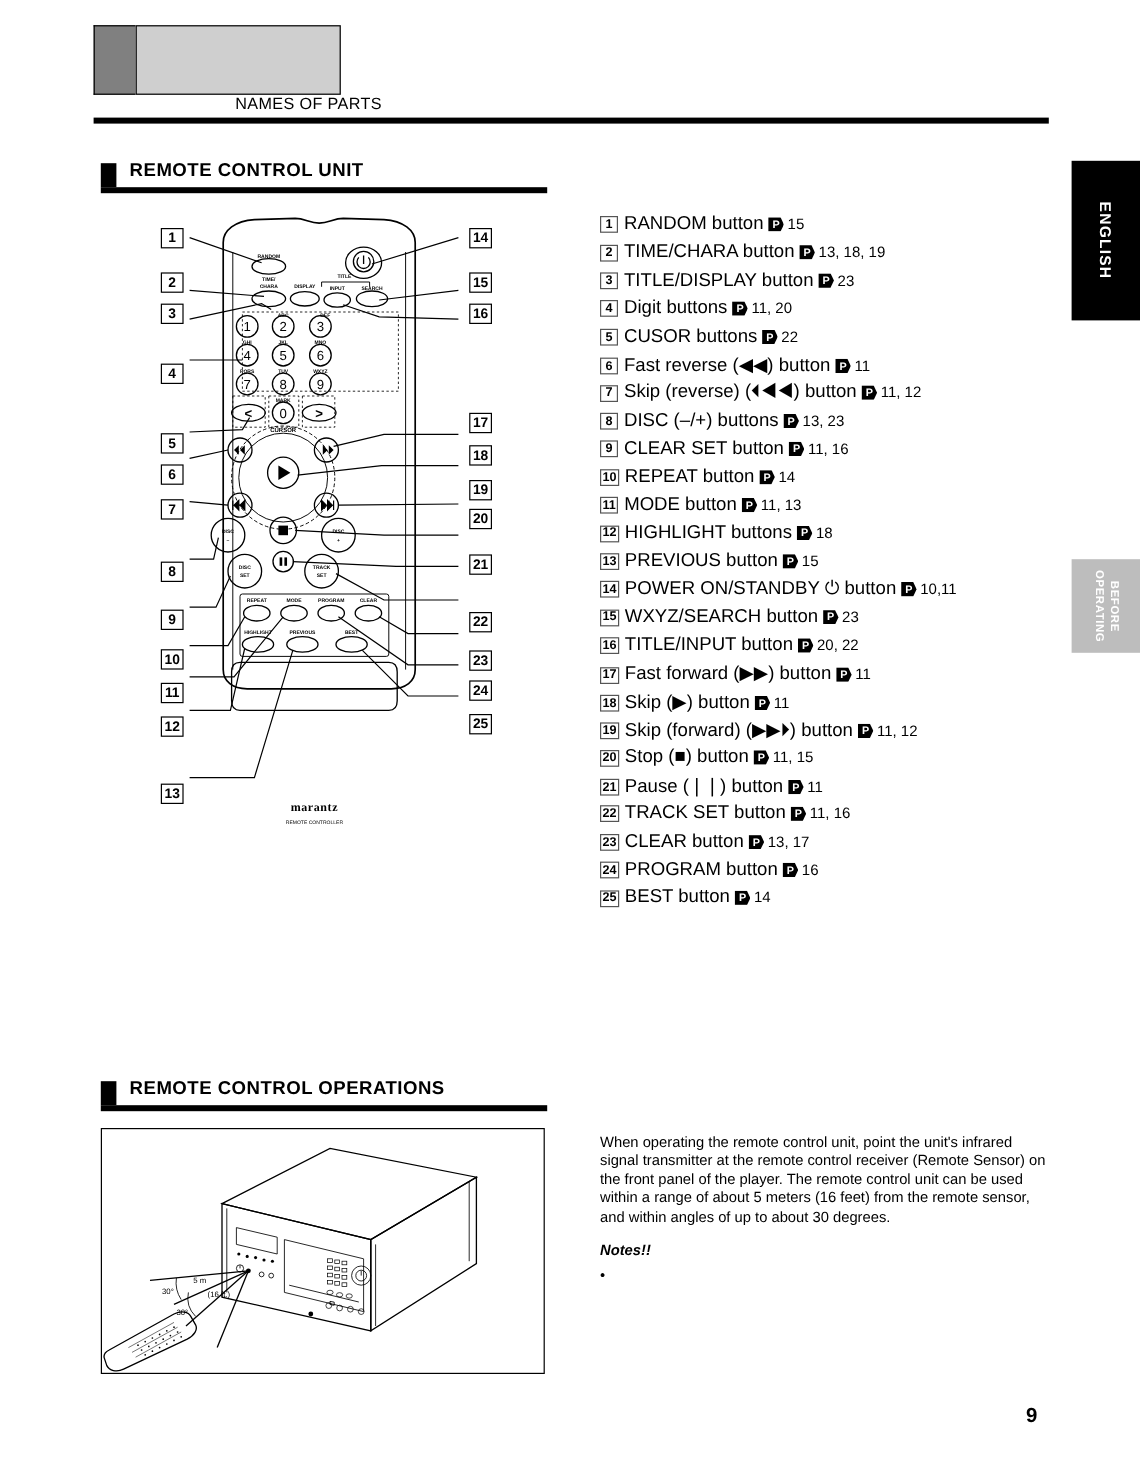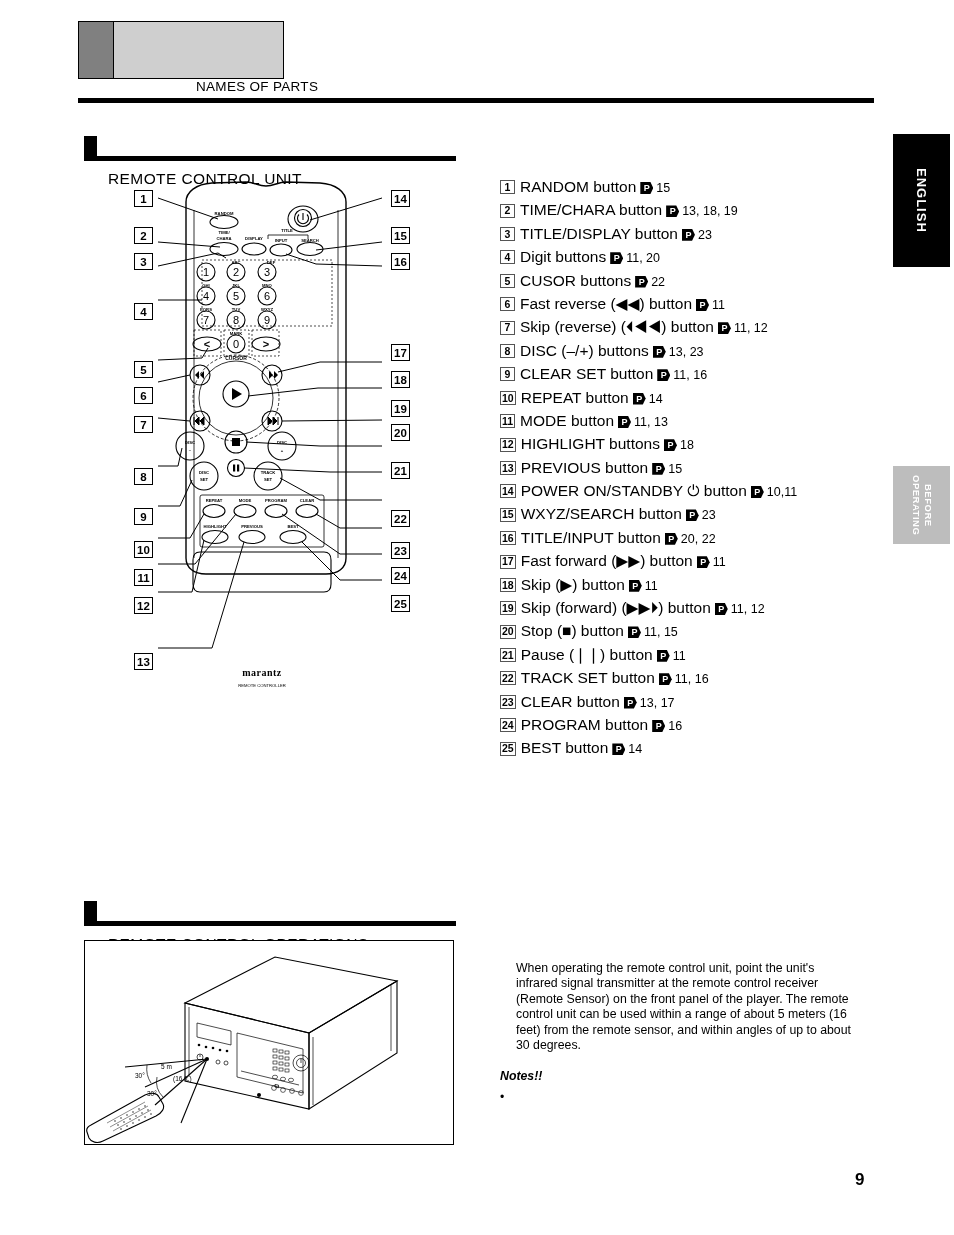--- a/index.html
+++ b/index.html
@@ -17,21 +17,21 @@
   #header-blocks .blk-light { flex:1; background:#cfcfcf; border:1.5px solid #000; }
   #chapter-title {
     position:absolute; left:196px; top:79px;
     font-size:13.5px; font-weight:normal; letter-spacing:0.3px;
   }
   #header-rule { position:absolute; left:78px; top:98px; width:796px; height:5px; background:#000; }
 
   
   .section-head { position:absolute; }
   .section-head .sq { position:absolute; left:0; top:2px; width:13px; height:20px; background:#000; }
-  .section-head .txt { position:absolute; left:24px; top:0; font-size:15.5px; font-weight:normal; letter-spacing:0.4px; white-space:nowrap;margin-top:36px; }
+  .section-head .txt { position:absolute; left:24px; top:0; font-size:15.5px; font-weight:bold; letter-spacing:0.4px; white-space:nowrap; }
   .section-head .bar { position:absolute; left:0; top:22px; height:5px; background:#000; }
 
   
   .side-tab {
     position:absolute; color:#fff; font-weight:bold;
     display:flex; align-items:center; justify-content:center;
     writing-mode:vertical-rl; text-orientation:mixed;
   }
   #tab-english { left:893px; top:134px; width:57px; height:133px; background:#000; font-size:13px; letter-spacing:1px; }
   #tab-before  { left:893px; top:466px; width:57px; height:78px; background:#bdbdbd; font-size:9.5px; letter-spacing:0.5px; line-height:12px; text-align:center; }
@@ -60,21 +60,21 @@
   #remote-fig svg { display:block; }
 
   
   #ops-figure {
     position:absolute; left:84px; top:940px; width:370px; height:205px;
     border:1.2px solid #000; background:#fff; overflow:hidden;
   }
 
   
   #ops-text { position:absolute; left:500px; top:945px; width:375px; }
-  #ops-text p.para { margin:16px; font-size:12.3px; line-height:15.4px; }
+  #ops-text p.para { margin:0; font-size:12.3px; line-height:15.4px; }
   #notes-title { margin:13px 0 7px 0; font-size:12.3px; font-weight:bold; font-style:italic; }
   #notes-list { margin:0; padding:0; list-style:none; }
   #notes-list li {
     font-size:12.3px; line-height:15.4px; font-style:italic;
     padding-left:14px; position:relative;
   }
   #notes-list li .bullet { position:absolute; left:0; top:0; font-style:normal; }
 
   
   #page-number { position:absolute; left:855px; top:1170px; font-size:17px; font-weight:bold; }

